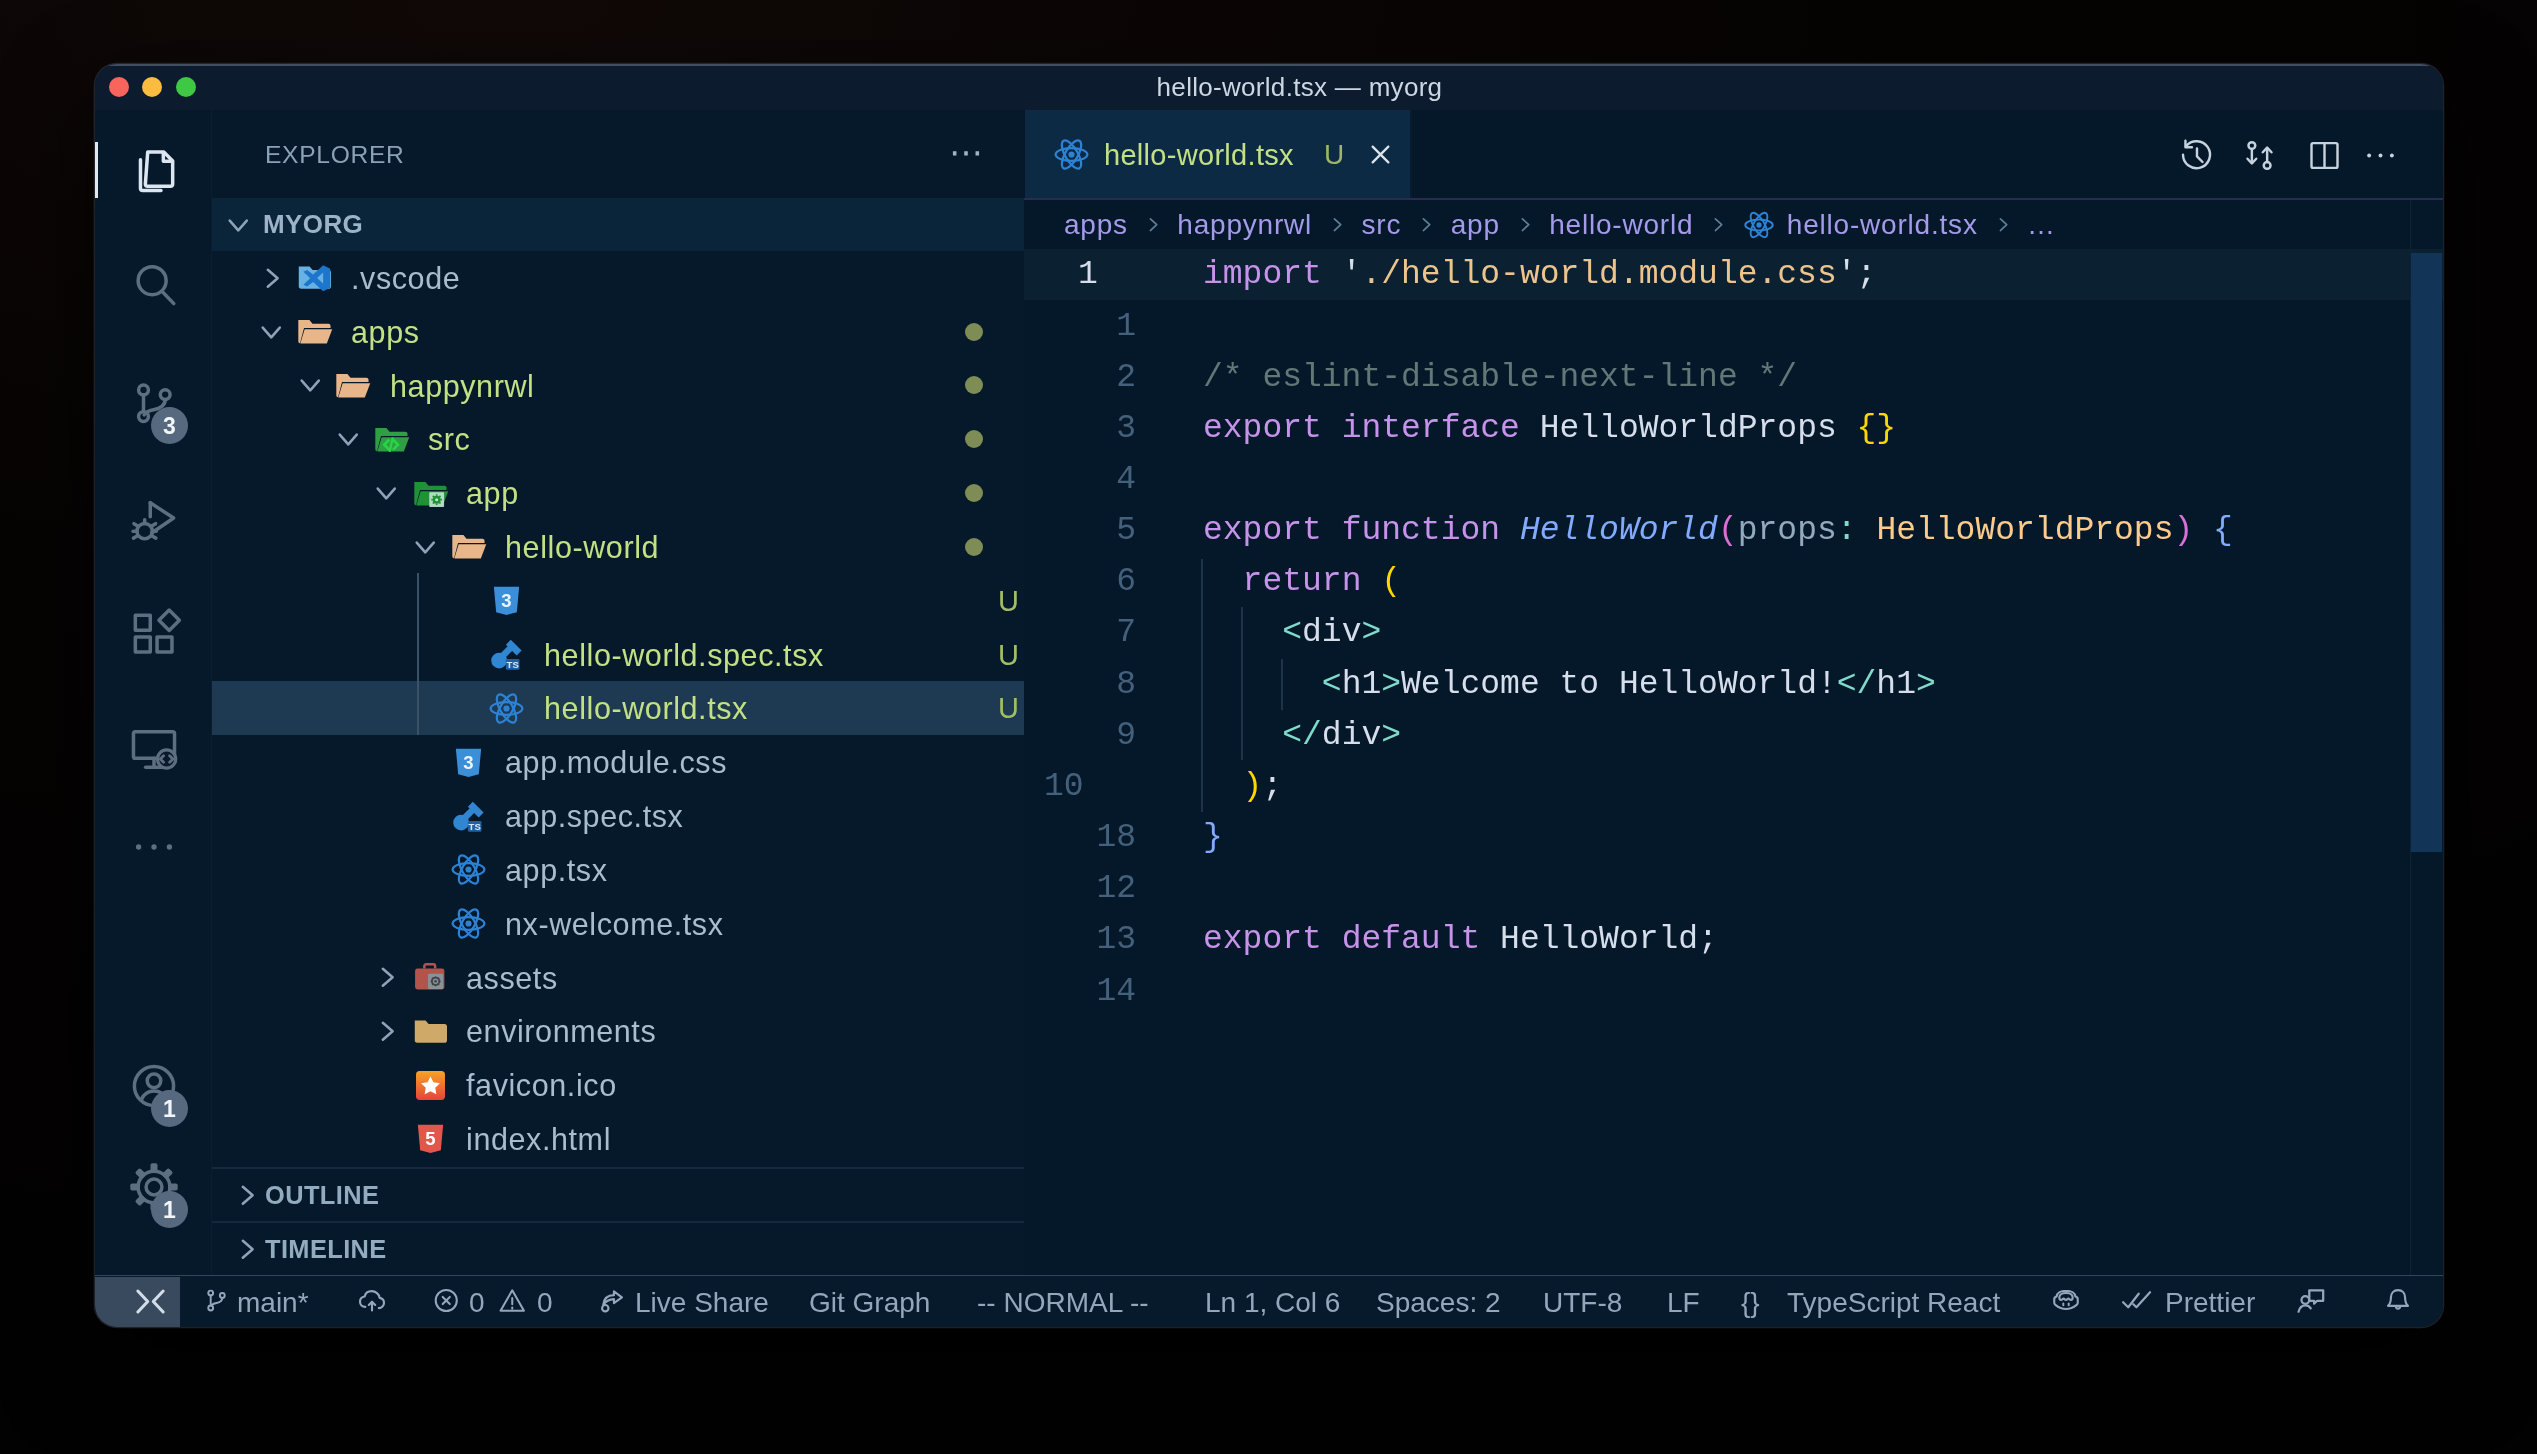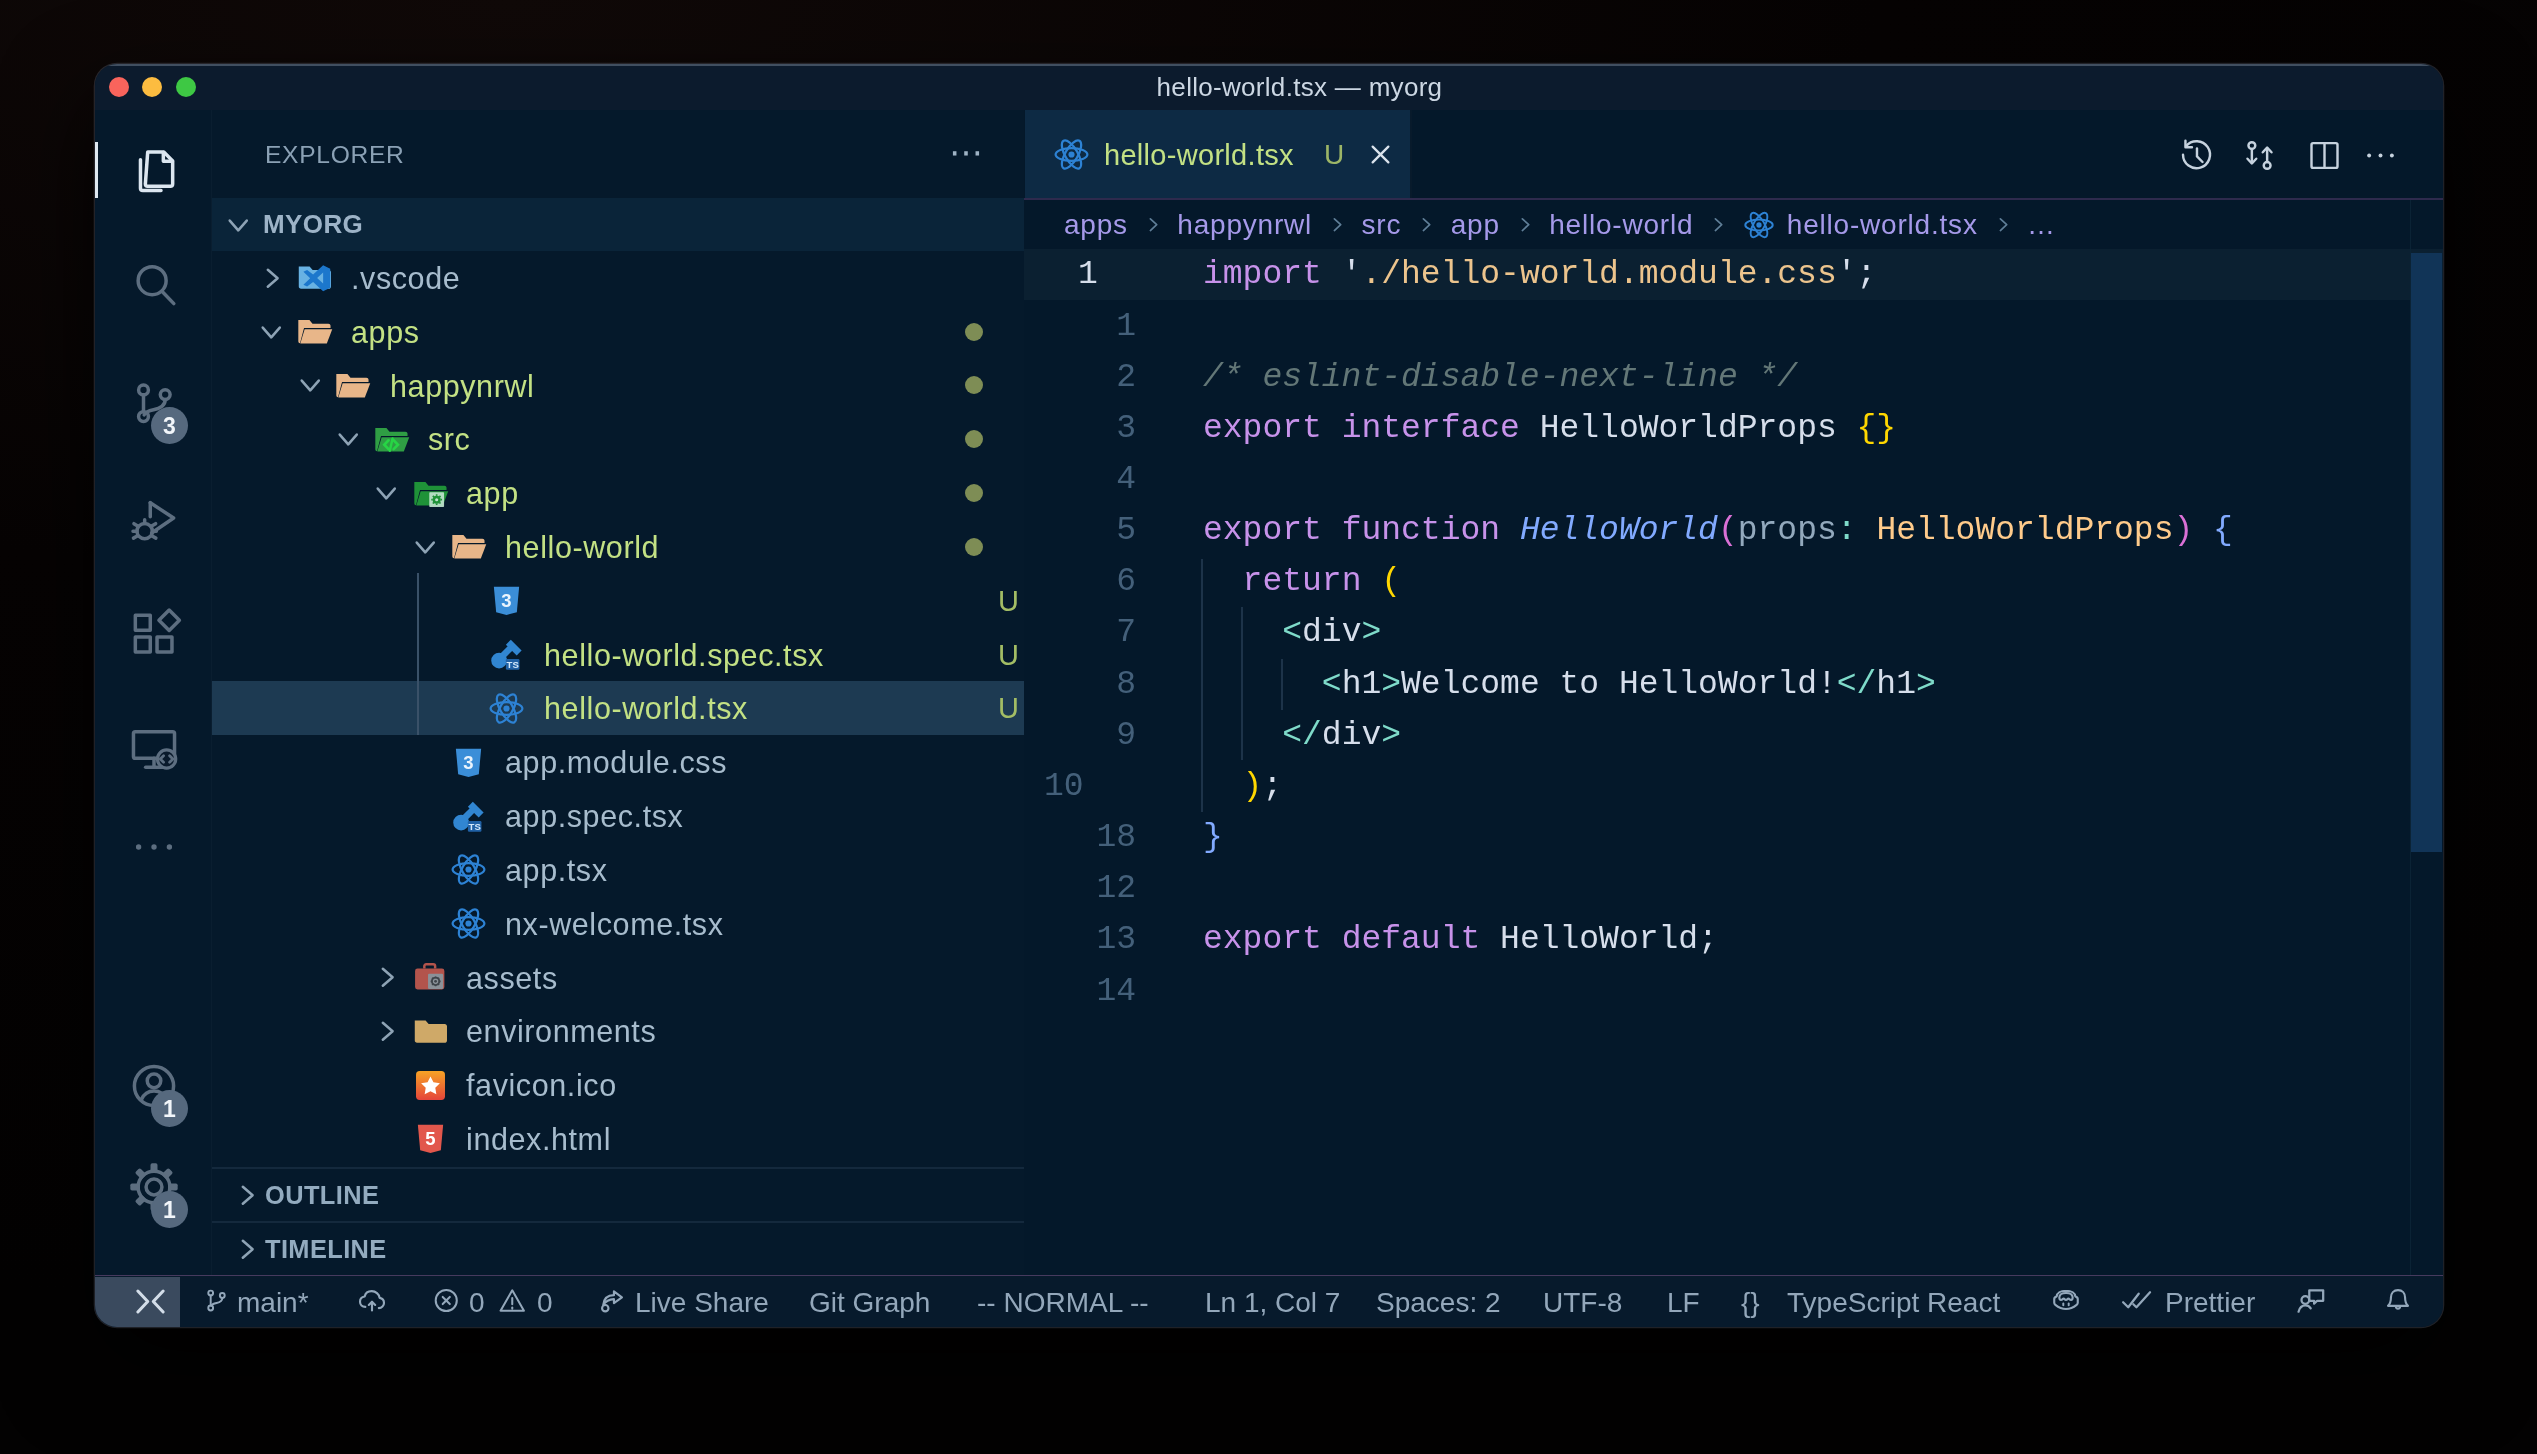--- a/index.html
+++ b/index.html
@@ -25,21 +25,21 @@
 .gitdot{position:absolute;width:18px;height:18px;border-radius:50%;background:#7e8d55;top:18.6px;left:870px}
 .ubadge{position:absolute;left:895px;top:0;height:54px;line-height:54px;font-size:29px;color:#a3bd65}
 .hdr{font-weight:bold;color:#93abbf;font-size:25.4px;letter-spacing:0.4px}
 .codeline{position:absolute;left:1108px;height:52px;line-height:52px;font-family:"Liberation Mono",monospace;
  font-size:33px;white-space:pre;color:#d6deeb}
 .lnum{position:absolute;height:52px;line-height:52px;font-family:"Liberation Mono",monospace;font-size:33px;color:#44607a}
 .kw{color:#c792ea;}
 .fn{color:#82aaff;font-style:italic}
 .str{color:#ecc48d}
 .pun{color:#d6deeb}
-.cm{color:#637777;font-style:italic}
+.cm{color:#637777;}
 .typ{color:#ffcb8b}
 .par{color:#93a9bd}
 .tl2{color:#7fdbca}
 .gold{color:#ffd700}
 .orch{color:#da70d6}
 .blu{color:#82aaff}
 .sbi{position:absolute;top:50%;transform:translateY(-50%)}
 .sbt{position:absolute;top:0;height:50px;line-height:52px;font-size:28px;color:#93a7ba;white-space:pre}
 .guide{position:absolute;width:1.7px;background:#1d3349}
 
@@ -467,21 +467,21 @@
       <div class="sbi" style="left:0"><svg width="32" height="32" viewBox="0 0 24 24" style="">
           <g stroke="#93a7ba" stroke-width="1.6" fill="none" stroke-linejoin="round" stroke-linecap="round">
             <path d="M14.2 5.2l6 4.4-6 4.4v-3c-4 .1-6.3 1.6-8 4.3.4-4.4 3.3-7.2 8-7.3z"></path>
             <circle cx="7.7" cy="17.8" r="2.4"></circle>
           </g>
         </svg></div>
     </div>
 <div class="abs sbt" style="left:540px;top:1213px;">Live Share</div>
 <div class="abs sbt" style="left:714px;top:1213px;">Git Graph</div>
 <div class="abs sbt" style="left:882px;top:1213px;">-- NORMAL --</div>
-<div class="abs sbt" style="left:1110px;top:1213px;">Ln 1, Col 7</div>
+<div class="abs sbt" style="left:1110px;top:1213px;">Ln 1, Col 6</div>
 <div class="abs sbt" style="left:1281px;top:1213px;">Spaces: 2</div>
 <div class="abs sbt" style="left:1448px;top:1213px;">UTF-8</div>
 <div class="abs sbt" style="left:1572px;top:1213px;">LF</div>
 <div class="abs sbt" style="left:1646px;top:1213px;">{}</div>
 <div class="abs sbt" style="left:1692px;top:1213px;">TypeScript React</div>
 <div class="abs" style="left:1954px;top:1213px;width:34px;height:50px">
       <div class="sbi" style="left:0"><svg width="34" height="34" viewBox="0 0 24 24" style="">
           <g stroke="#93a7ba" stroke-width="1.5" fill="none" stroke-linejoin="round">
             <path d="M12 5.1c-4 0-6.5 1.7-6.6 4.1-1 .3-1.7.9-1.7 1.8v2.6c0 .6.3 1.1.8 1.5 2 1.6 4.6 2.9 7.5 2.9s5.5-1.3 7.5-2.9c.5-.4.8-.9.8-1.5V11c0-.9-.7-1.5-1.7-1.8-.1-2.4-2.6-4.1-6.6-4.1z"></path>
             <path d="M7.3 9.9c0-2 1.9-3.2 4.7-3.2s4.7 1.2 4.7 3.2c0 1-.4 1.7-1.1 1.7-1.2 0-1.1-.9-1.9-.9s-.7.9-1.7.9-.9-.9-1.7-.9-.7.9-1.9.9c-.7 0-1.1-.7-1.1-1.7z"></path>

